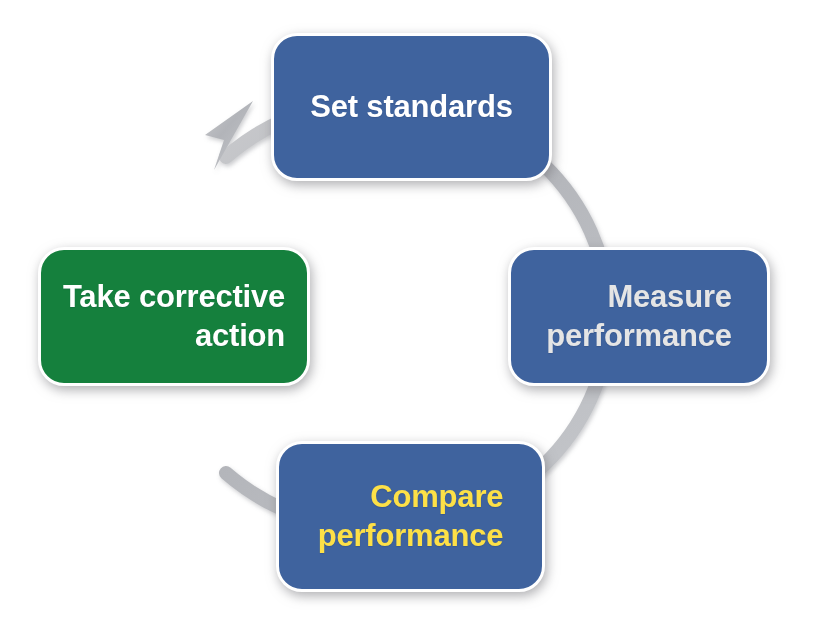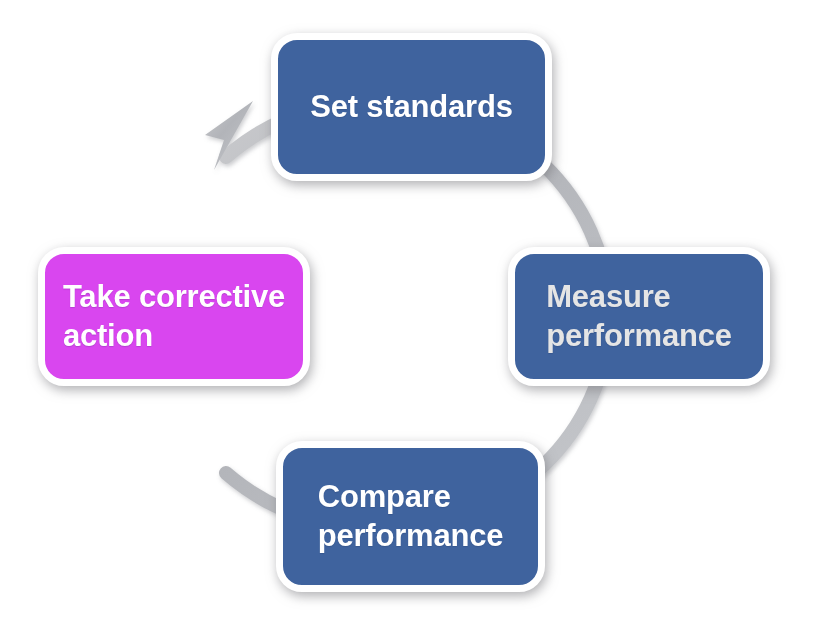--- a/index.html
+++ b/index.html
@@ -26,26 +26,26 @@
     top: 0;
     width: 817px;
     height: 629px;
   }
 
   
   .node {
     position: absolute;
     box-sizing: border-box;
     background: #3f639e;
-    border: 7px solid #eab308;
+    border: 3px solid #eab308;
     border-radius: 26px;
     display: flex;
     align-items: center;
     justify-content: center;
-    text-align: left;
+    text-align: right;
     color: #ffffff;
     font-weight: bold;
     font-size: 31px;
     line-height: 1.24;
     letter-spacing: -0.2px;
     filter: drop-shadow(2px 4px 6px rgba(110,110,115,0.55));
   }
   .node .label {
     display: block;
     padding: 0 6px;
@@ -92,21 +92,21 @@
   </svg>
 
   <div class="node" id="node-set-standards" style="background: rgb(63, 99, 158); border-color: rgb(255, 255, 255); color: rgb(255, 255, 255);">
     <span class="label">Set standards</span>
   </div>
 
   <div class="node" id="node-measure-performance" style="background: rgb(63, 99, 158); border-color: rgb(255, 255, 255); color: #e5e5e5;">
     <span class="label">Measure<br>performance</span>
   </div>
 
-  <div class="node" id="node-compare-performance" style="background: rgb(63, 99, 158); border-color: rgb(255, 255, 255); color: #ffffff;">
+  <div class="node" id="node-compare-performance" style="background: rgb(63, 99, 158); border-color: rgb(255, 255, 255); color: #fde047;">
     <span class="label">Compare<br>performance</span>
   </div>
 
-  <div class="node" id="node-take-corrective-action" style="background: #d946ef; border-color: rgb(255, 255, 255); color: rgb(255, 255, 255);">
+  <div class="node" id="node-take-corrective-action" style="background: #15803d; border-color: rgb(255, 255, 255); color: rgb(255, 255, 255);">
     <span class="label">Take corrective<br>action</span>
   </div>
 
 </div>
 
 </body></html>

